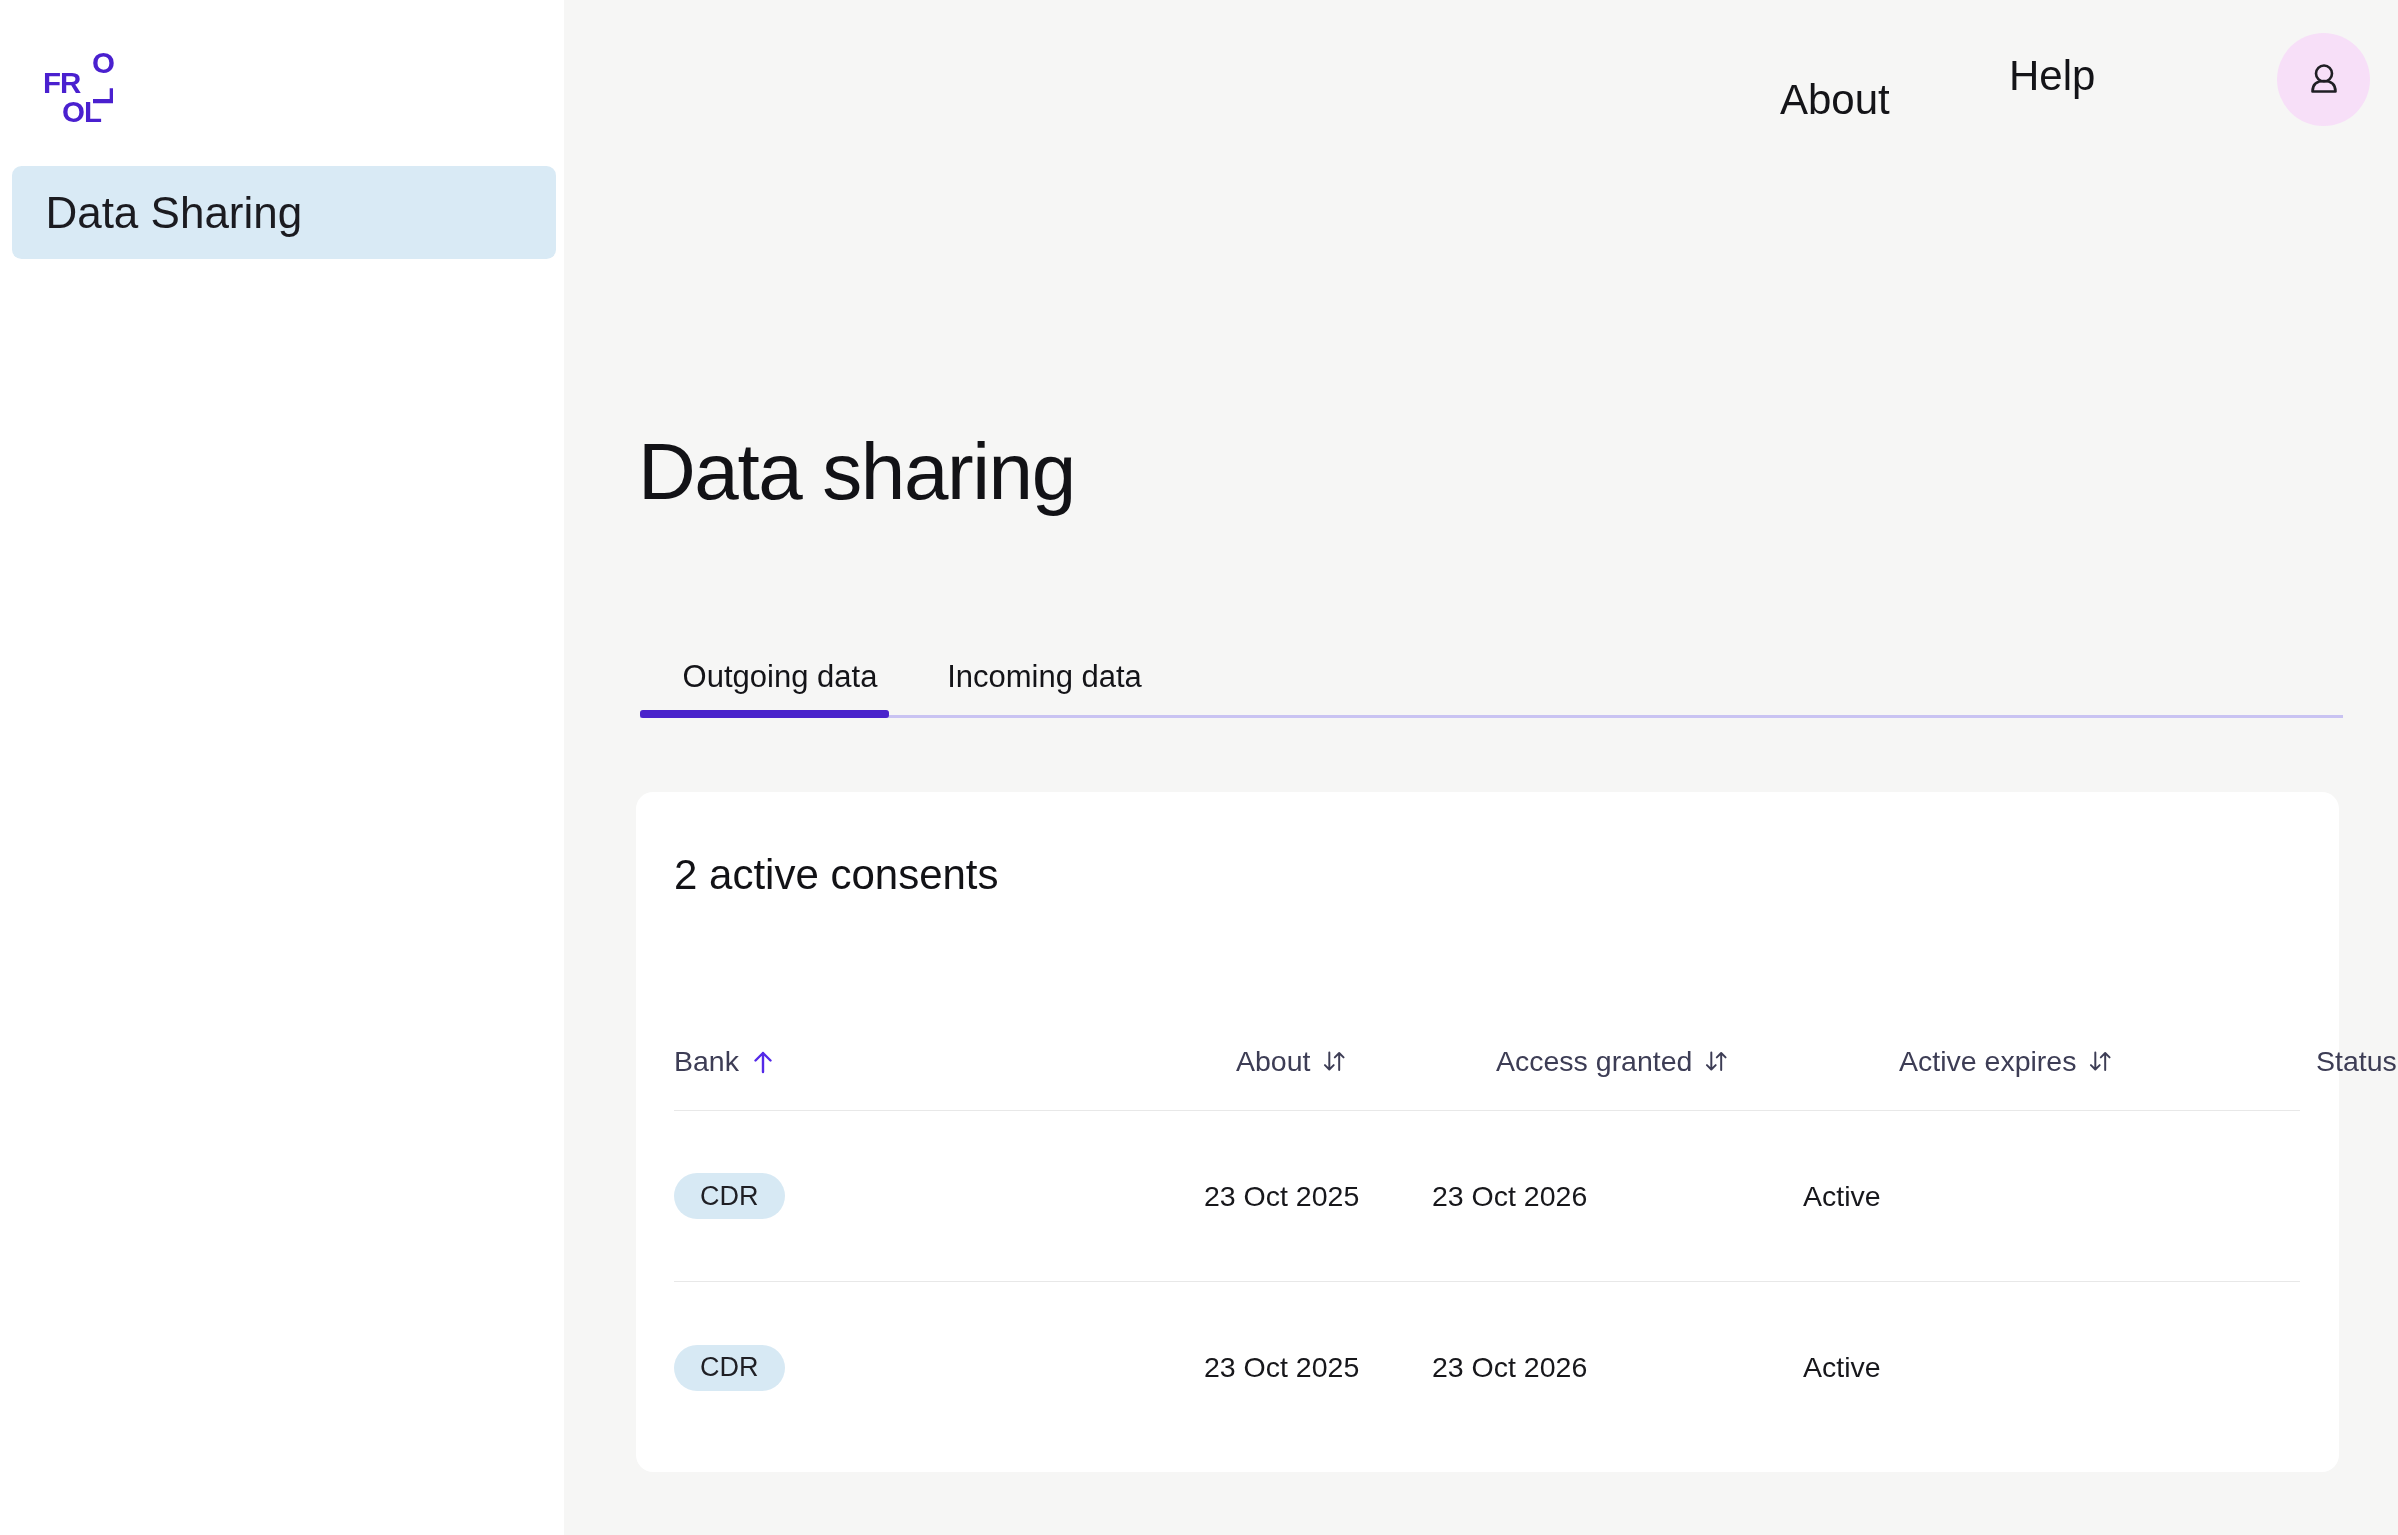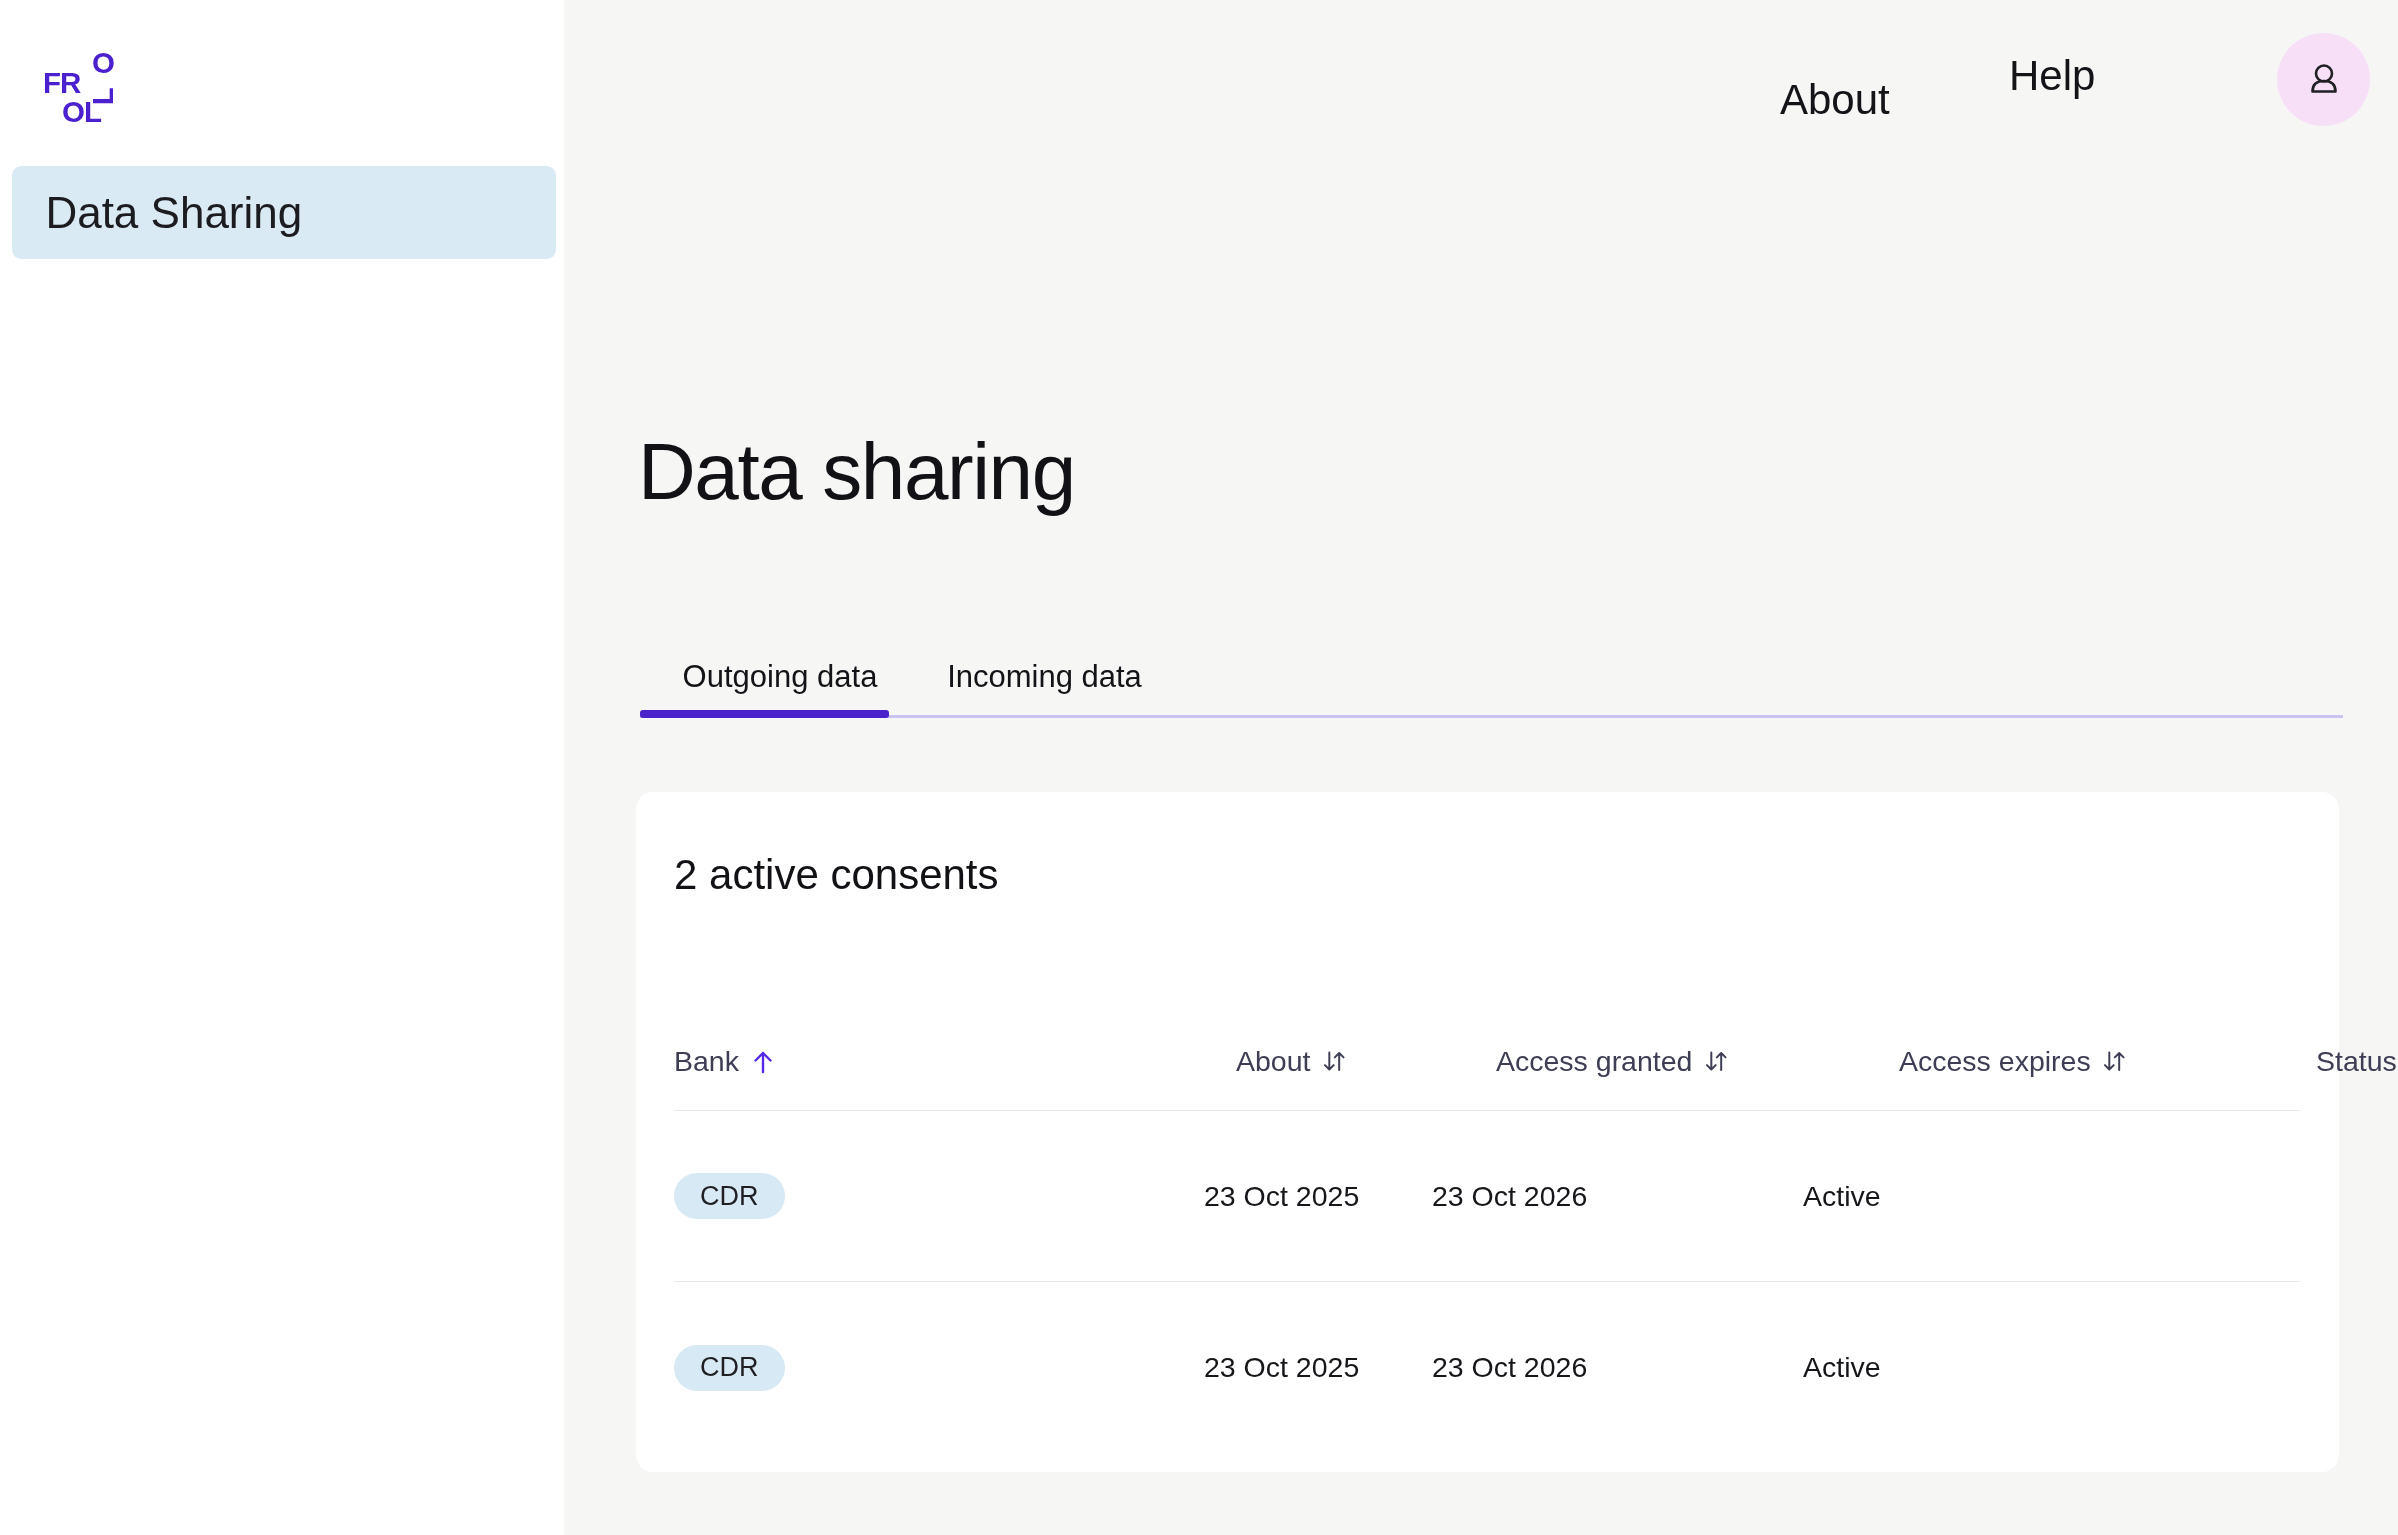--- a/index.html
+++ b/index.html
@@ -180,21 +180,21 @@
     <div class="th">
       <span>Access granted</span>
       <span class="icon">
         <svg width="28.5" height="28.5" viewBox="0 0 26 26">
           <path d="M8.5 5 v15 M4.5 16.5 l4 4 4 -4" fill="none" stroke="#3D3D55" stroke-width="1.8" stroke-linecap="round" stroke-linejoin="round"></path>
           <path d="M17.5 21 v-15 M13.5 9.5 l4 -4 4 4" fill="none" stroke="#3D3D55" stroke-width="1.8" stroke-linecap="round" stroke-linejoin="round"></path>
         </svg>
       </span>
     </div>
     <div class="th">
-      <span>Access expires</span>
+      <span>Active expires</span>
       <span class="icon">
         <svg width="28.5" height="28.5" viewBox="0 0 26 26">
           <path d="M8.5 5 v15 M4.5 16.5 l4 4 4 -4" fill="none" stroke="#3D3D55" stroke-width="1.8" stroke-linecap="round" stroke-linejoin="round"></path>
           <path d="M17.5 21 v-15 M13.5 9.5 l4 -4 4 4" fill="none" stroke="#3D3D55" stroke-width="1.8" stroke-linecap="round" stroke-linejoin="round"></path>
         </svg>
       </span>
     </div>
     <div class="th">
       <span>Status</span>
       <span class="icon">

